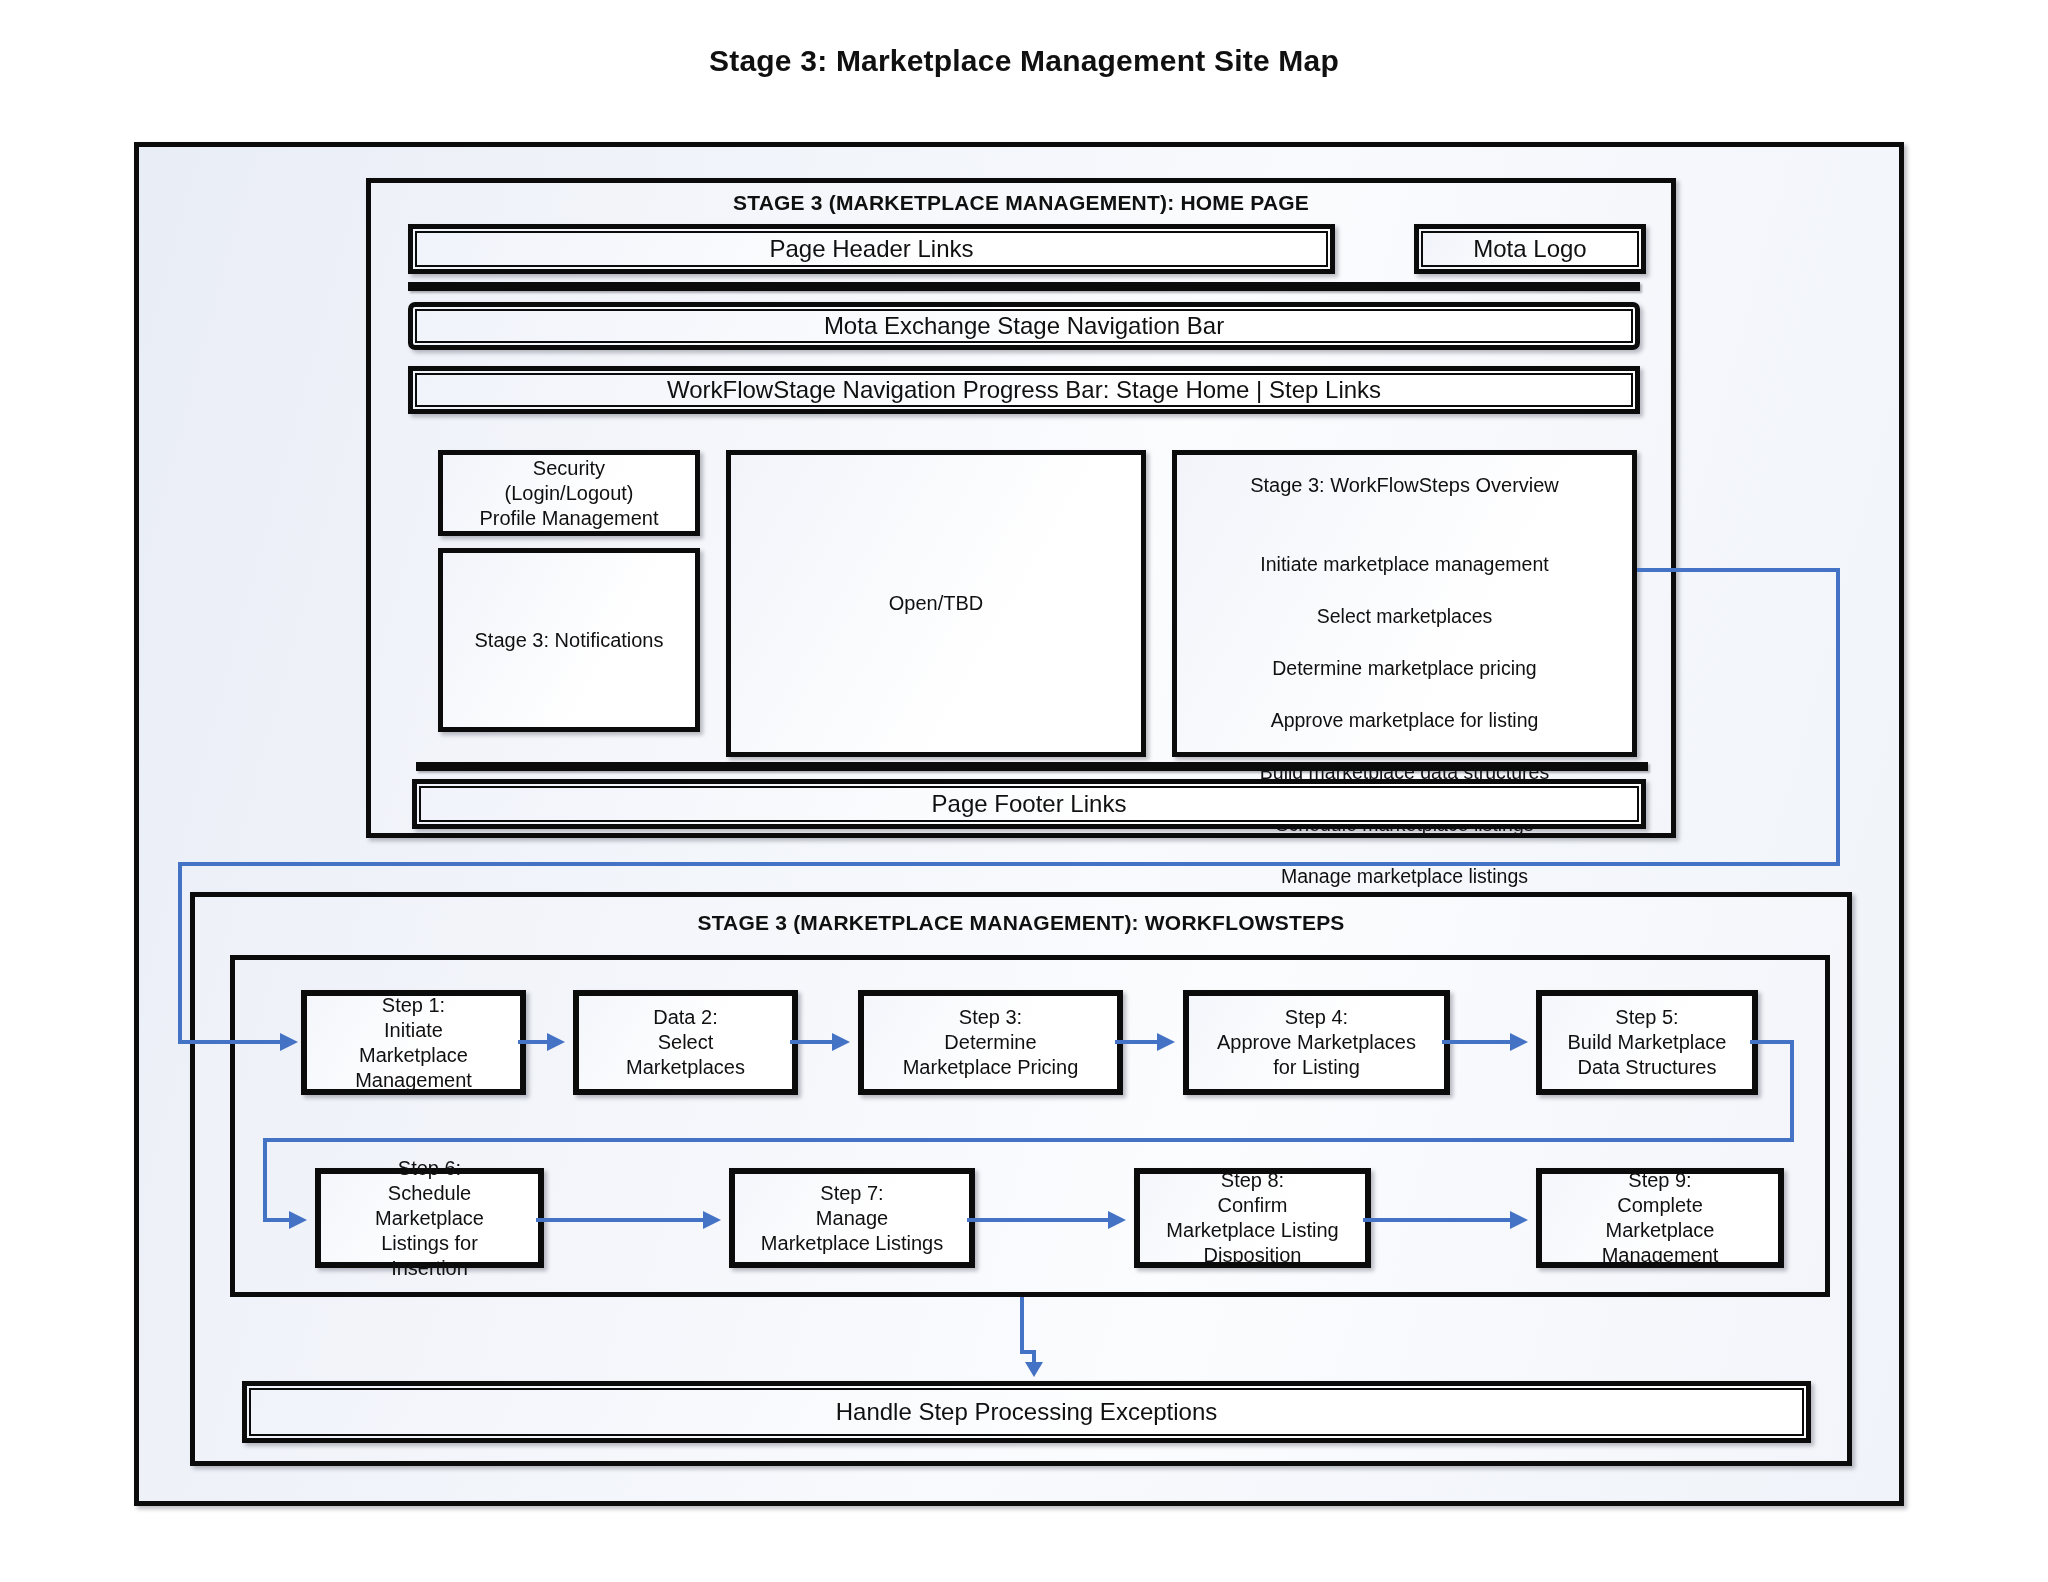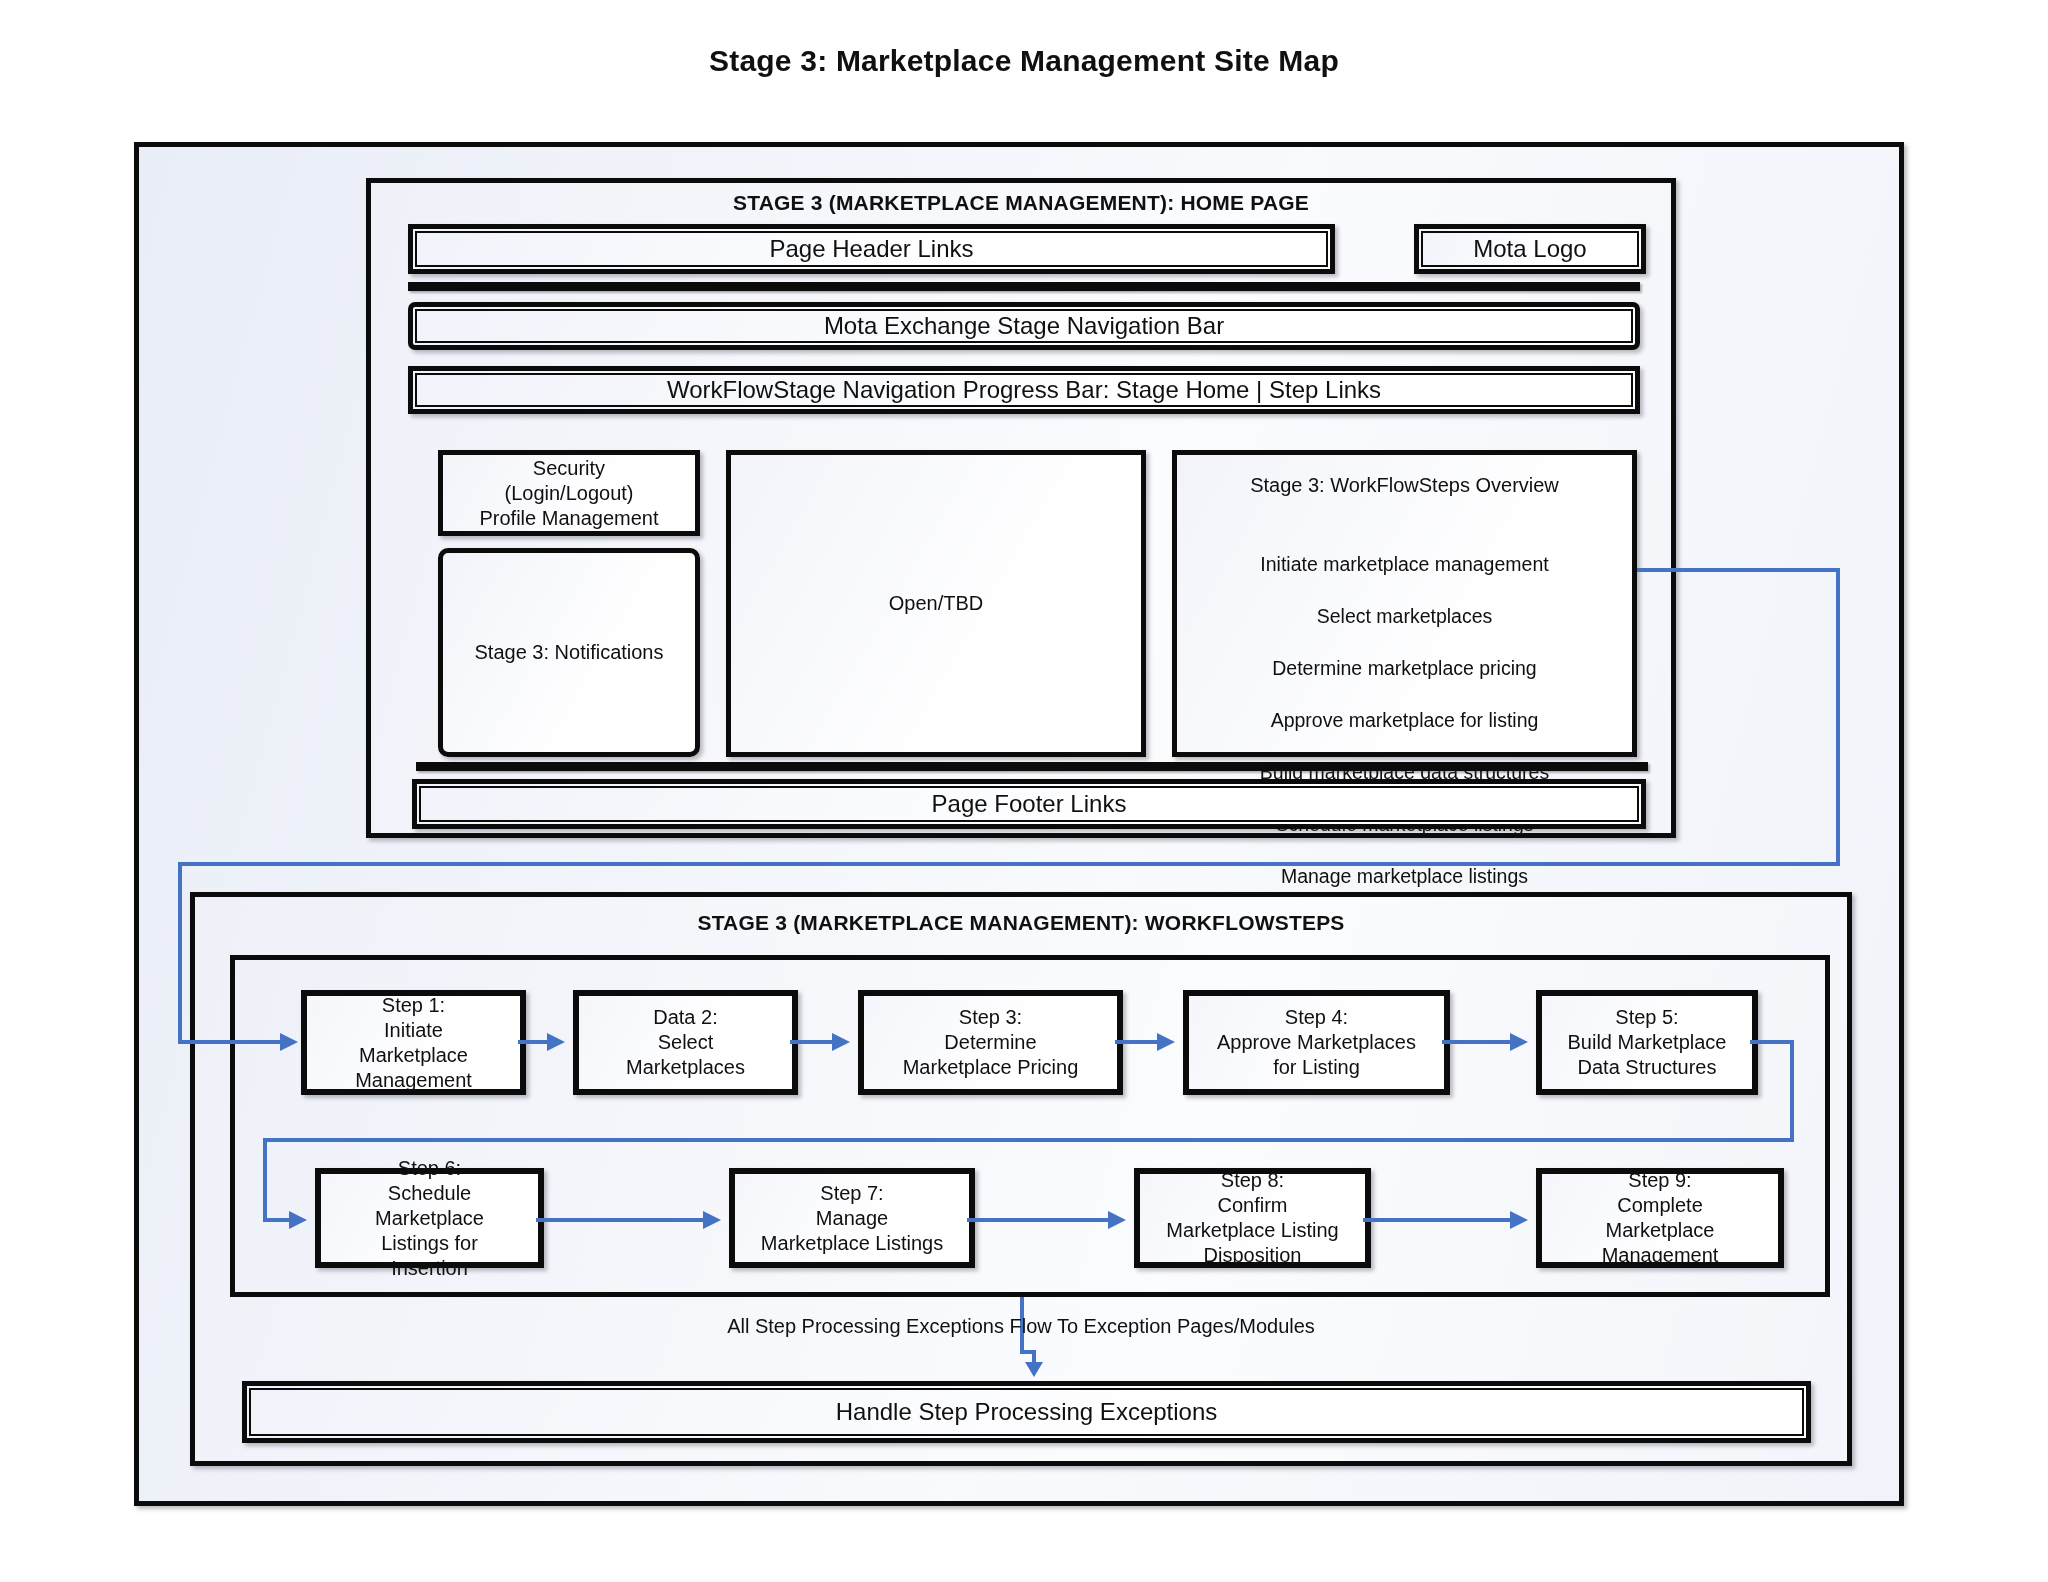--- a/index.html
+++ b/index.html
@@ -100,21 +100,21 @@
     </div>
 
     <div class="bar" style="left:37px;top:183px;width:1232px;height:48px;">
       <div class="inner">WorkFlowStage Navigation Progress Bar: Stage Home | Step Links</div>
     </div>
 
     <div class="sbox" style="left:67px;top:267px;width:262px;height:86px;">Security
 (Login/Logout)
 Profile Management</div>
 
-    <div class="sbox" style="left:67px;top:365px;width:262px;height:209px;border-radius:10px;">Stage 3: Notifications</div>
+    <div class="sbox" style="left:67px;top:365px;width:262px;height:184px;">Stage 3: Notifications</div>
 
     <div class="sbox" style="left:355px;top:267px;width:420px;height:307px;">Open/TBD</div>
 
     <div class="sbox" style="left:801px;top:267px;width:465px;height:307px;display:block;">
       <div class="ov-title">Stage 3: WorkFlowSteps Overview</div>
       <div class="ov-list">
         <div>Initiate marketplace management</div>
         <div>Select marketplaces</div>
         <div>Determine marketplace pricing</div>
         <div>Approve marketplace for listing</div>
@@ -166,21 +166,20 @@
       <div class="stepbox" style="left:899px;top:208px;width:237px;height:100px;">Step 8:
 Confirm
 Marketplace Listing
 Disposition</div>
       <div class="stepbox" style="left:1301px;top:208px;width:248px;height:100px;">Step 9:
 Complete
 Marketplace
 Management</div>
     </div>
 
-    <div class="note" style="left:0;top:418px;width:100%;">All Step Processing Exceptions Flow To Exception Pages/Modules</div>
 
     <div class="bar" style="left:47px;top:484px;width:1569px;height:62px;">
       <div class="inner">Handle Step Processing Exceptions</div>
     </div>
   </div>
 
   <div class="cline" style="left:1637px;top:568px;width:203px;height:4px;"></div>
   <div class="cline" style="left:1836px;top:568px;width:4px;height:298px;"></div>
   <div class="cline" style="left:178px;top:862px;width:1662px;height:4px;"></div>
   <div class="cline" style="left:178px;top:862px;width:4px;height:182px;"></div>

